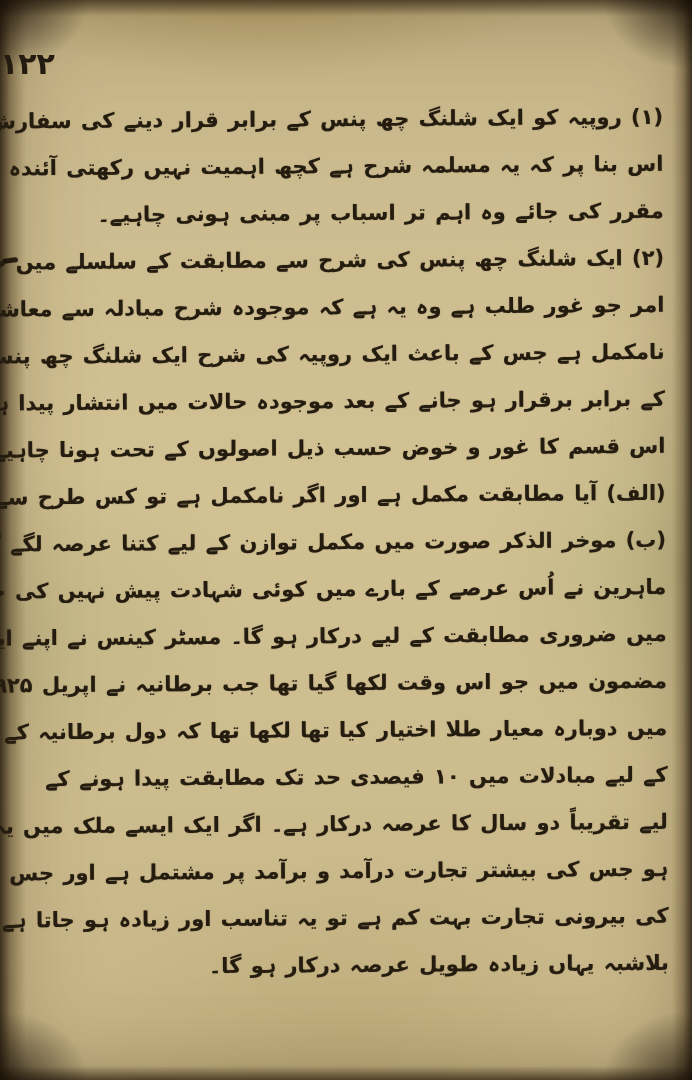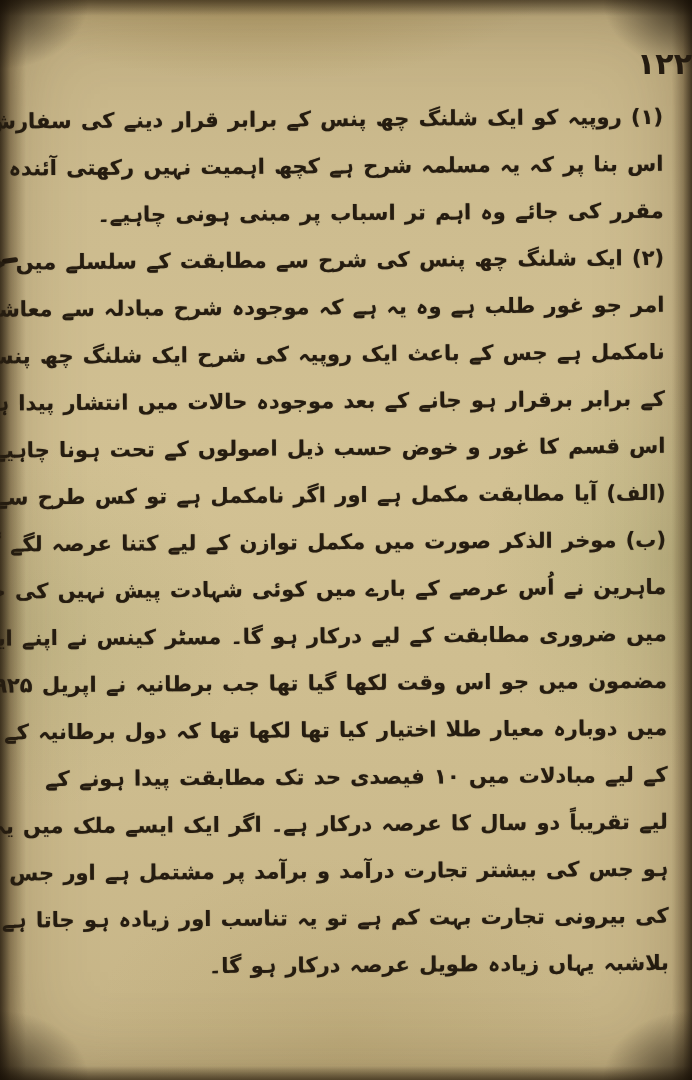--- a/index.html
+++ b/index.html
@@ -63,21 +63,21 @@
     width: 16px; height: 5px;
     border-radius: 3px;
     background: rgba(25,17,8,0.9);
     transform: rotate(-8deg);
   }
 
   .page-number {
     position: absolute;
     top: 46px;
     left: 0; right: 0;
-    text-align: right;
+    text-align: left;
     font-size: 30px;
     font-weight: bold;
     color: #241b10;
     letter-spacing: 2px;
   }
 
   .text-block {
     position: absolute;
     top: 96px;
     right: 26px;

